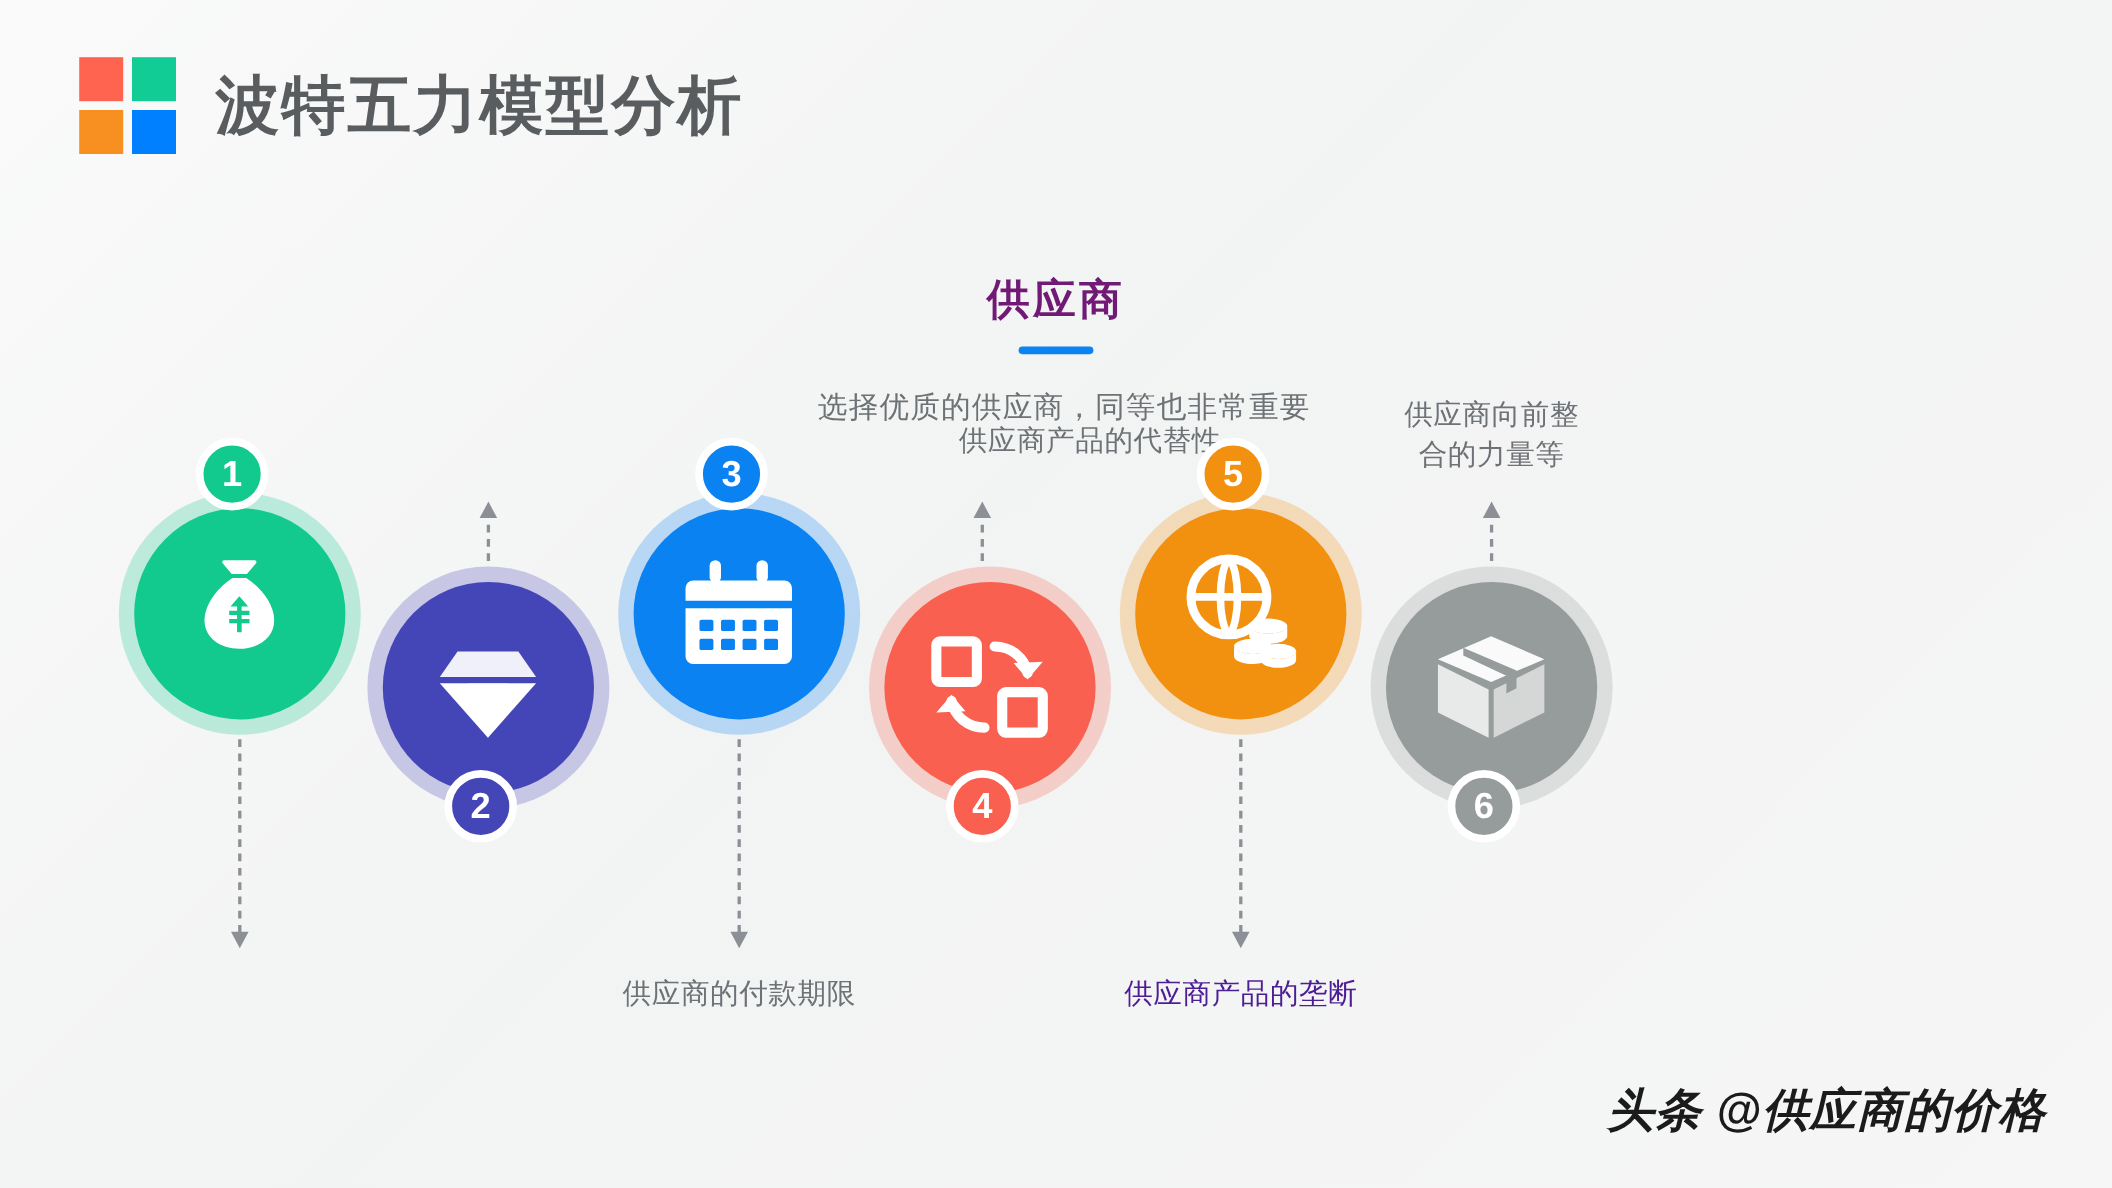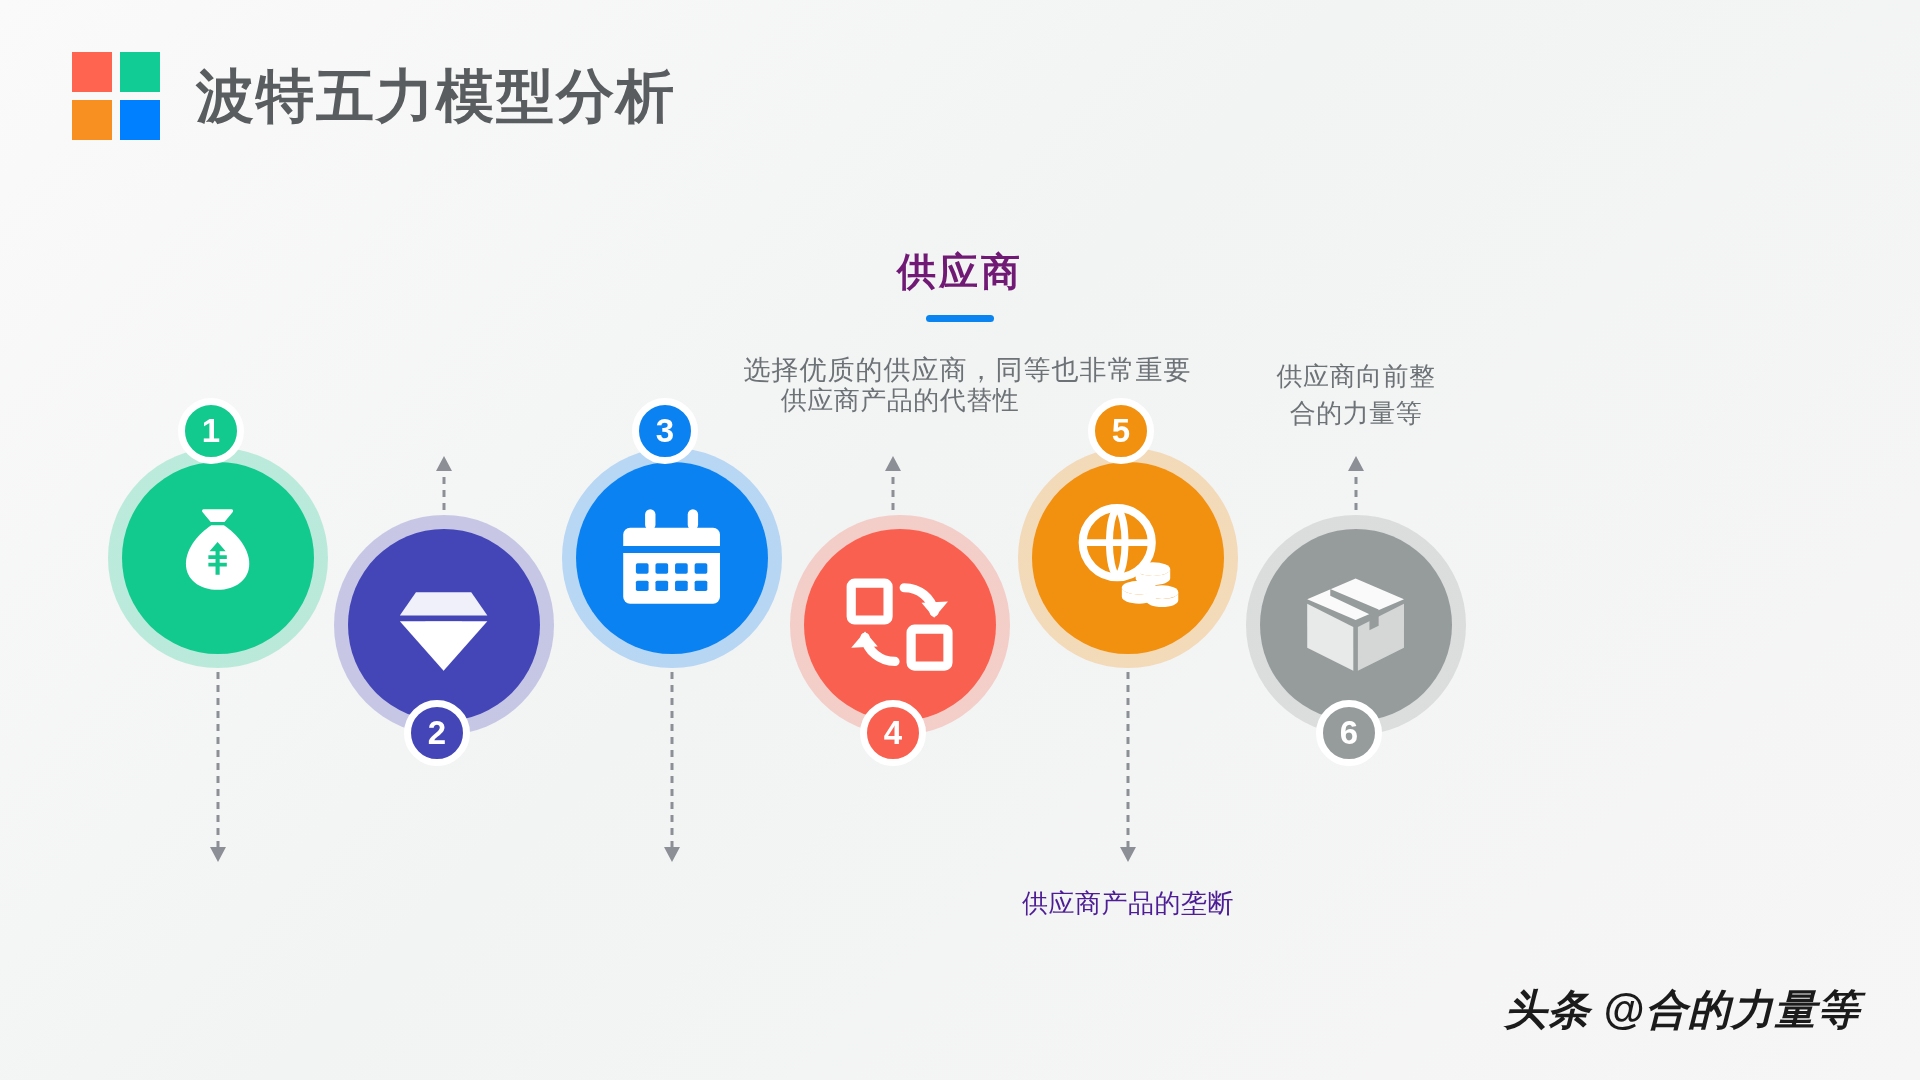--- a/index.html
+++ b/index.html
@@ -101,20 +101,21 @@
             <path d="M34 47h32L50 90 34 47z" opacity="0.55" fill="#ffffff"></path>
           </svg>
         </div>
       </div>
       <div class="badge" style="left: 404px; top: 700px; height: 66px; width: 66px; background: rgb(68, 70, 184); pointer-events: auto;">2</div>
     </div>
     <div class="connector" style="left: 660px; top: 672px; width: 24px; height: 190px;"><svg width="24" height="190">
         <line x1="12" y1="0" x2="12" y2="176" stroke="#8c9096" stroke-width="3" stroke-dasharray="7 6"></line>
         <polygon points="12,190 4,175 20,175" fill="#8c9096"></polygon>
       </svg></div>
+    <div class="cap" style="width: 420px; left: 462px; top: 885px; color: rgb(109, 114, 118);">供应商的付款期限</div>
     <div class="node" style="left: 0px; top: 0px; width: 1920px; height: 1080px; pointer-events: none;">
       <div class="ring" style="left: 562px; top: 448px; height: 220px; width: 220px; background: rgb(11, 130, 242); opacity: 0.26;"></div>
       <div class="disc" style="left: 576px; top: 462px; height: 192px; width: 192px; background: rgb(11, 130, 242); pointer-events: auto;">
         <div class="icon">
           <svg viewBox="0 0 100 100">
             <rect x="27" y="8" width="9" height="18" rx="4.5"></rect>
             <rect x="64" y="8" width="9" height="18" rx="4.5"></rect>
             <path d="M14 24h72a6 6 0 0 1 6 6v10H8V30a6 6 0 0 1 6-6z"></path>
             <path d="M8 46h84v38a6 6 0 0 1-6 6H14a6 6 0 0 1-6-6V46z"></path>
             <g fill="#0b82f2">
@@ -129,21 +130,21 @@
             </g>
           </svg>
         </div>
       </div>
       <div class="badge" style="left: 632px; top: 398px; height: 66px; width: 66px; background: rgb(11, 130, 242); pointer-events: auto;">3</div>
     </div>
     <div class="connector" style="left: 881px; top: 456px; width: 24px; height: 54px;"><svg width="24" height="54">
         <line x1="12" y1="54" x2="12" y2="14" stroke="#8c9096" stroke-width="3" stroke-dasharray="7 6"></line>
         <polygon points="12,0 4,15 20,15" fill="#8c9096"></polygon>
       </svg></div>
-    <div class="cap" style="width: 420px; left: 690px; top: 382px; color: rgb(109, 114, 118);">供应商产品的代替性</div>
+    <div class="cap" style="width: 420px; left: 690px; top: 382px; color: rgb(109, 114, 118); text-align: right;">供应商产品的代替性</div>
     <div class="node" style="left: 0px; top: 0px; width: 1920px; height: 1080px; pointer-events: none;">
       <div class="ring" style="left: 790px; top: 515px; height: 220px; width: 220px; background: rgb(249, 96, 79); opacity: 0.26;"></div>
       <div class="disc" style="left: 804px; top: 529px; height: 192px; width: 192px; background: rgb(249, 96, 79); pointer-events: auto;">
         <div class="icon">
           <svg viewBox="0 0 100 100">
             <rect x="8" y="14" width="32" height="32" rx="3" fill="none" stroke="#ffffff" stroke-width="8"></rect>
             <rect x="60" y="54" width="32" height="32" rx="3" fill="none" stroke="#ffffff" stroke-width="8"></rect>
             <path d="M54 18c13 0 24 9 26 21" fill="none" stroke="#ffffff" stroke-width="8" stroke-linecap="round"></path>
             <path d="M92 30l-12 14-11-13 23-1z"></path>
             <path d="M46 82C33 82 22 73 20 61" fill="none" stroke="#ffffff" stroke-width="8" stroke-linecap="round"></path>
@@ -191,13 +192,13 @@
             <path d="M8 32v38l40 20V52L8 32z" opacity="0.78"></path>
             <path d="M92 32v38L52 90V52l40-20z" opacity="0.6"></path>
             <path d="M28 19 70 37v14l-8 4V41L28 25v-6z" fill="#969c9c"></path>
           </svg>
         </div>
       </div>
       <div class="badge" style="left: 1316px; top: 700px; height: 66px; width: 66px; background: rgb(150, 156, 156); pointer-events: auto;">6</div>
     </div>
   </div>
 
-<div id="watermark">头条 @合的力量等</div>
+<div id="watermark">头条 @供应商的价格</div>
 
 </body></html>

